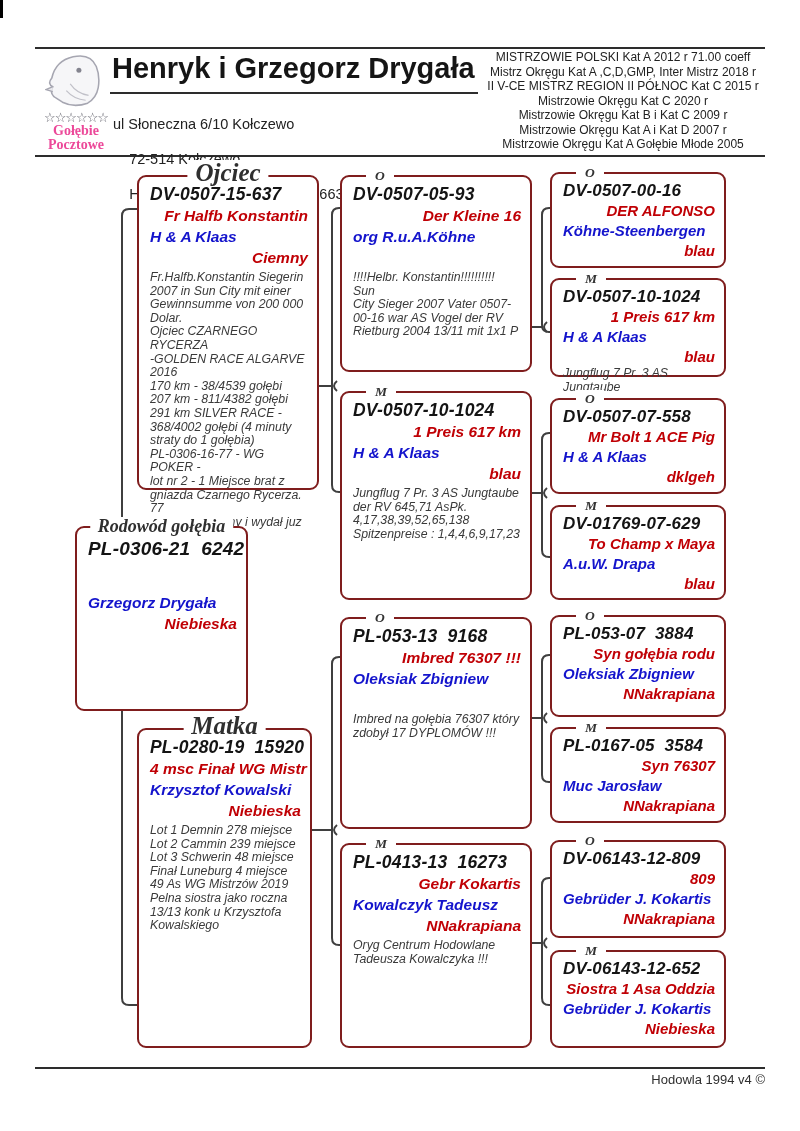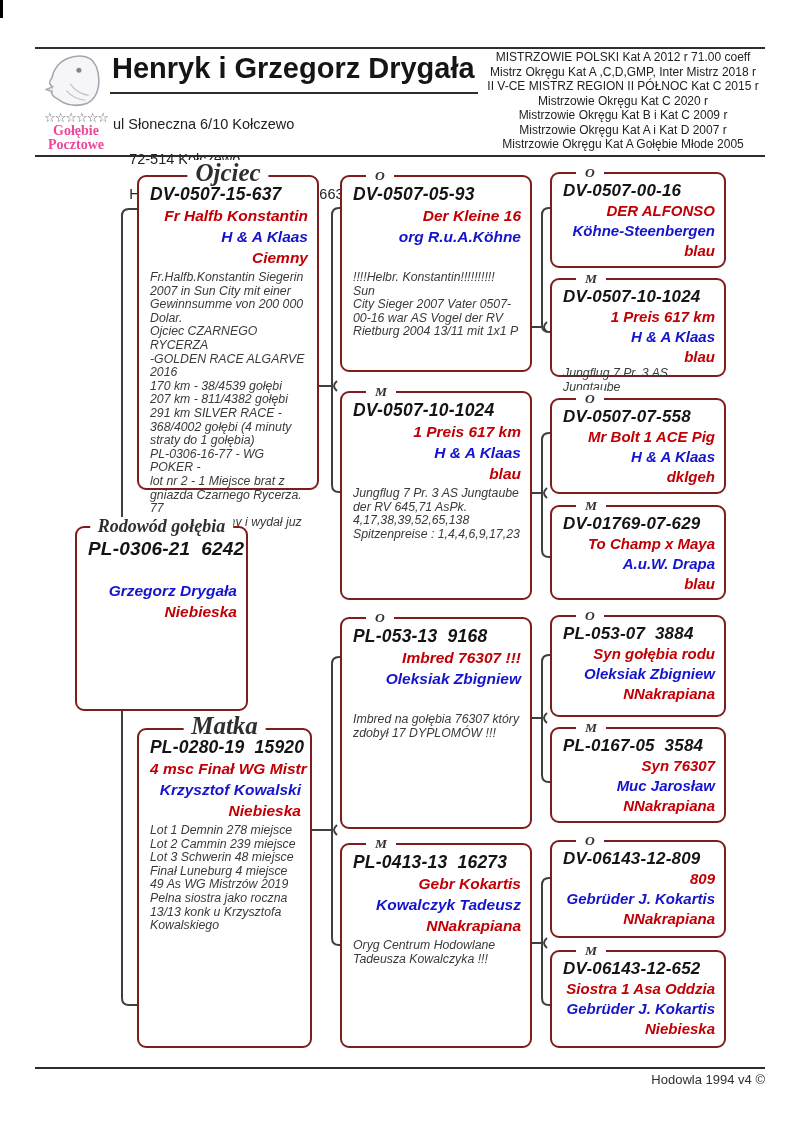--- a/index.html
+++ b/index.html
@@ -19,21 +19,21 @@
 
   
   .pbox{position:absolute;border:2px solid #7f1d1d;border-radius:9px;background:#fff;
         box-sizing:border-box;padding:6px 9px 0 11px;z-index:2;font-style:italic;}
   .ring{font-weight:bold;font-size:17.5px;line-height:22px;color:#141414;white-space:pre;letter-spacing:.2px;}
   .ring.big{font-size:19px;}
   .bline{font-weight:bold;font-size:15.5px;line-height:21px;height:21px;white-space:nowrap;}
   .g3 .bline{line-height:20px;height:20px;font-size:15px;}
   .g3 .ring{line-height:21px;font-size:17px;}
   .red{color:#c00005;text-align:right;}
-  .blue{color:#1414cc;text-align:right;}
+  .blue{color:#1414cc;}
   .desc{font-size:12.3px;line-height:13.6px;color:#3a3a3a;white-space:pre-wrap;margin-top:3px;}
   .box-title{position:absolute;top:-17px;left:50%;transform:translateX(-50%);background:#fff;
              padding:0 8px;font-family:"Liberation Serif", serif;font-weight:bold;font-size:25px;
              line-height:26px;color:#2f2f2f;white-space:nowrap;z-index:3;}
   .box-title.small{font-size:18px;line-height:19px;top:-11px;}
   .sex-label{position:absolute;top:-10px;left:24px;background:#fff;padding:0 9px;
              font-family:"Liberation Serif", serif;font-weight:bold;font-size:13.5px;line-height:18px;
              color:#333;z-index:3;}
 
   .connectors{position:absolute;left:0;top:0;z-index:1;}
@@ -129,21 +129,21 @@
 straty do 1 gołębia)
 PL-0306-16-77 - WG POKER -
 lot nr 2 - 1 Miejsce brat z
 gniazda Czarnego Rycerza. 77
 został odkupiony i wydał juz u</div>
   </div>
 
   <div class="pbox" style="left:75px;top:526px;width:173px;height:185px">
     <span class="box-title small">Rodowód gołębia</span>
     <div class="ring big" style="margin-top:4px">PL-0306-21  6242</div>
-    <div class="bline blue" style="margin-top:20px">Grzegorz Drygała</div>
+    <div class="bline blue" style="margin-top:32px">Grzegorz Drygała</div>
     <div class="bline red">Niebieska</div>
   </div>
 
   <div class="pbox" style="left:137px;top:728px;width:175px;height:320px">
     <span class="box-title">Matka</span>
     <div class="ring">PL-0280-19  15920</div>
     <div class="bline red">4 msc Finał WG Mistr</div>
     <div class="bline blue">Krzysztof Kowalski</div>
     <div class="bline red">Niebieska</div>
     <div class="desc">Lot 1 Demnin 278 miejsce

